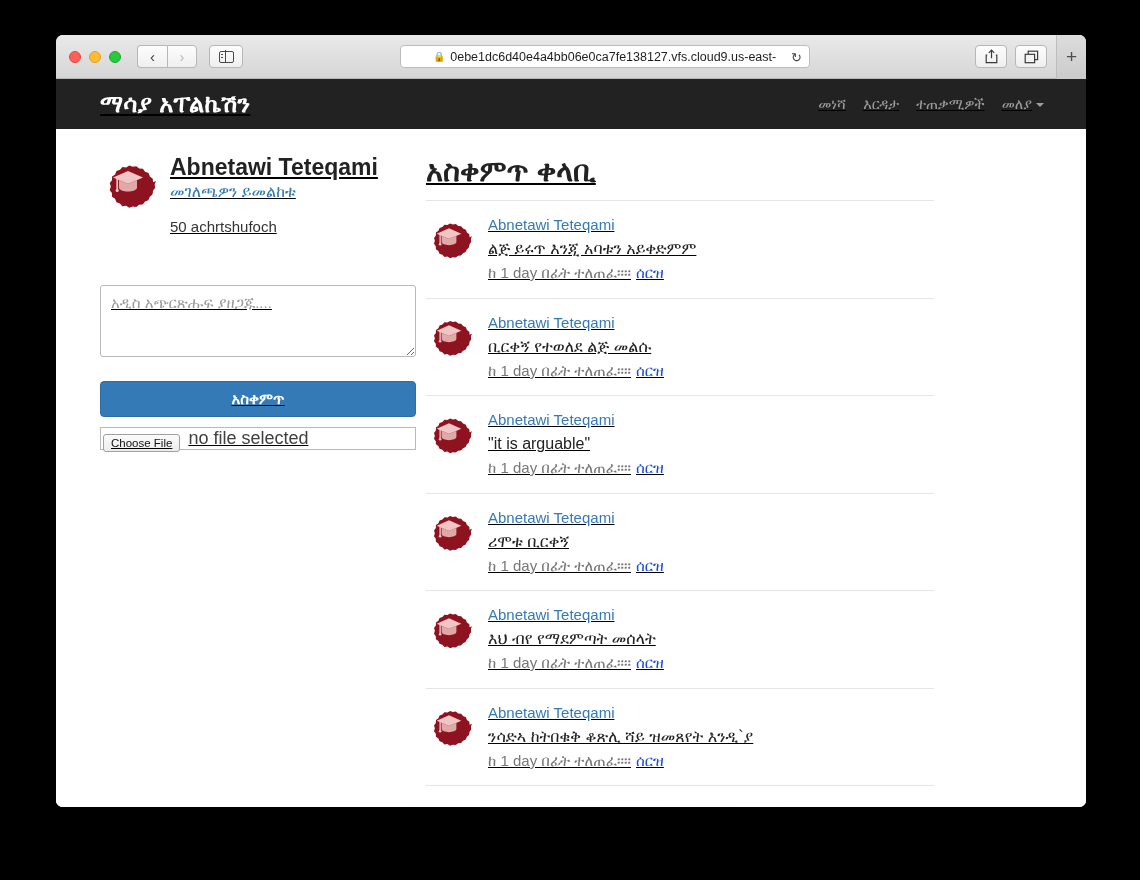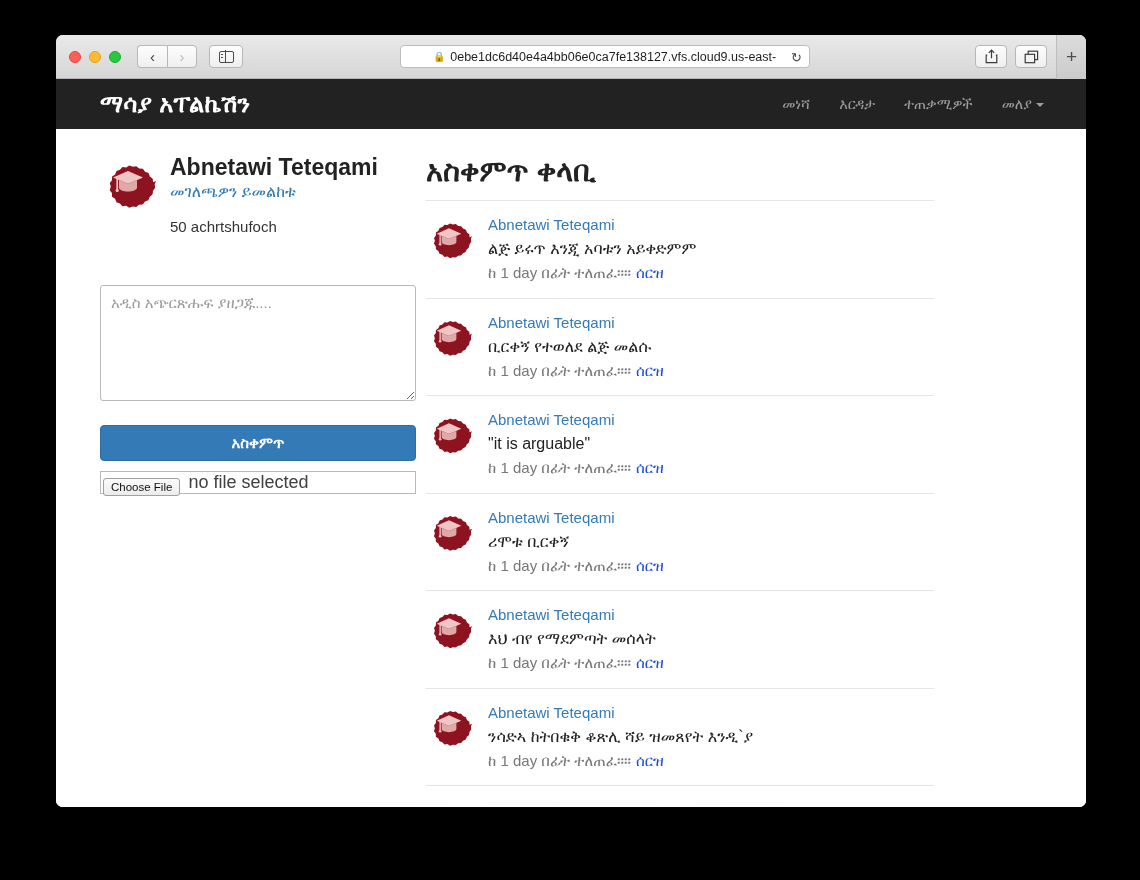--- a/index.html
+++ b/index.html
@@ -85,35 +85,35 @@
   }
   .plus-btn {
     width: 30px; height: 44px; margin-left: 9px; margin-right: -9px;
     background: linear-gradient(to bottom,#dcdcdc,#cbcbcb);
     border-left: 1px solid #bdbdbd;
     display: flex; align-items: center; justify-content: center;
     font-size: 19px; color: #4d4d4d; font-weight: 300;
   }
 
   
-  .page { position: relative; height: 728px; background: #ffffff; overflow: hidden; }
+  .page { position: relative; height: 728px; background: #ffffff; overflow: hidden; text-decoration: underline; }
 
   .navbar {
     height: 50px;
     background: #222222;
     display: flex; align-items: center;
     padding: 0 42px 0 44px;
   }
   .brand {
     color: #ffffff;
     font-size: 24px;
     font-weight: bold;
     letter-spacing: 0.2px;
   }
-  .nav-links { margin-left: auto; display: flex; align-items: center; gap: 29px; }
+  .nav-links { margin-left: auto; display: flex; align-items: center; gap: 17px; }
   .nav-link { color: #9d9d9d; font-size: 14.5px; }
   .caret {
     display: inline-block; margin-left: 4px;
     border-left: 4px solid transparent; border-right: 4px solid transparent;
     border-top: 4px solid #9d9d9d; vertical-align: middle;
   }
 
   .container { display: flex; padding: 24px 44px 0 44px; }
 
   
@@ -149,21 +149,21 @@
   .seal.sm { width: 46px; height: 46px; }
 
   .user-meta { padding-top: 1px; }
   .user-name { font-size: 23px; font-weight: bold; color: #222; line-height: 1.18; }
   .user-link { font-size: 16px; color: #337ab7; line-height: 1.35; }
   .user-count { font-size: 15px; color: #333; line-height: 1.4; margin-top: 13px; }
 
   .composer { margin-top: 48px; }
   .composer textarea {
     display: block;
-    width: 316px; height: 116px;
+    width: 316px; height: 72px;
     border: 1px solid #b9b9b9;
     border-radius: 3px;
     padding: 8px 10px;
     font-family: "Liberation Sans", sans-serif;
     font-size: 15px; color: #555;
     resize: vertical;
     outline: none;
     background: #fff;
   }
   .composer textarea::placeholder { color: #9a9a9a; }

